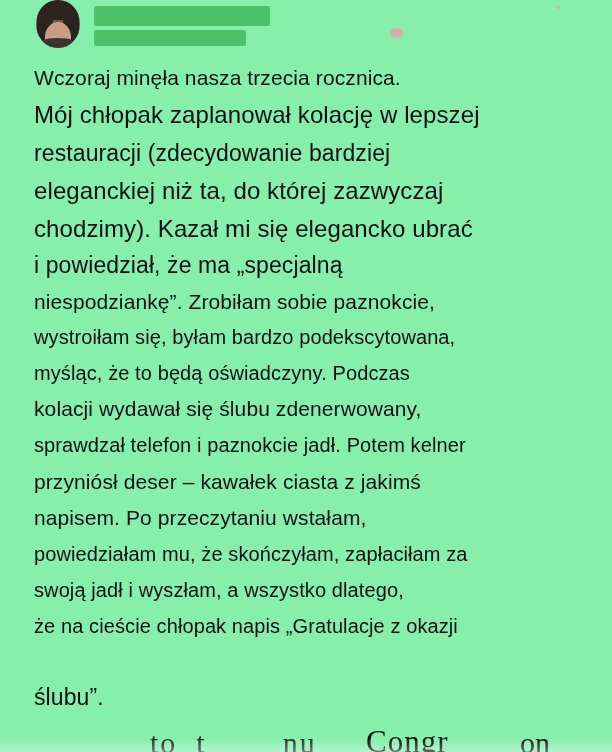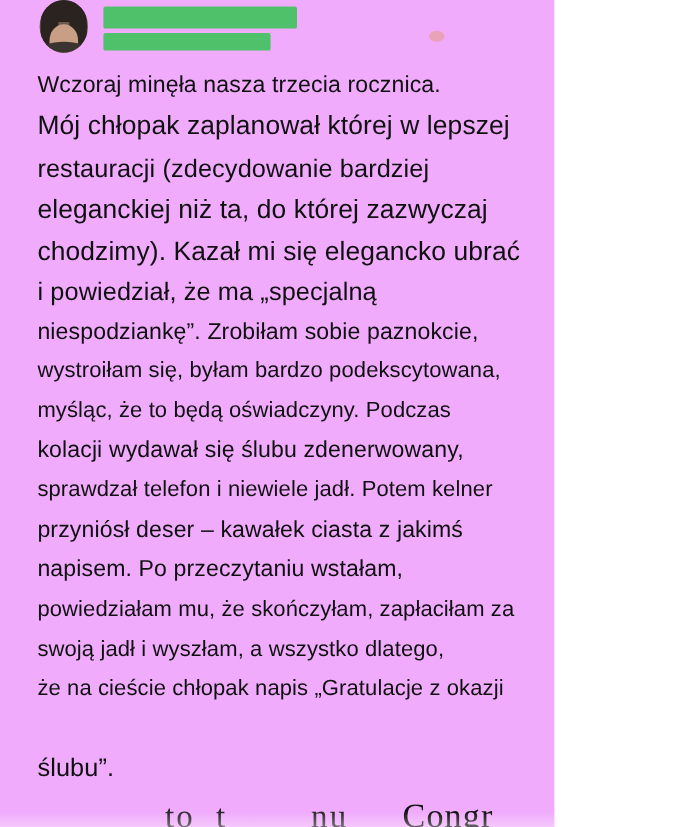--- a/index.html
+++ b/index.html
@@ -9,23 +9,23 @@
   body {
     width: 612px;
     height: 752px;
     background: #ffffff;
     font-family: "Liberation Sans", sans-serif;
     overflow: hidden;
     position: relative;
   }
   .screen {
     position: relative;
-    width: 504px;
+    width: 612px;
     height: 752px;
-    background: #f0abfc;
+    background: #86efac;
     overflow: hidden;
   }
 
   
   .post-header {
     position: absolute;
     left: 0;
     top: 0;
     width: 612px;
     height: 56px;
@@ -222,30 +222,30 @@
       <div class="shoulders"></div>
     </div>
     <div class="redaction one"></div>
     <div class="redaction two"></div>
     <div class="emoji-mark"></div>
     <div class="corner-dot"></div>
   </div>
 
   <div class="post-body">
     <span class="line l0">Wczoraj minęła nasza trzecia rocznica.</span>
-    <span class="line l1">Mój chłopak zaplanował której w lepszej</span>
+    <span class="line l1">Mój chłopak zaplanował kolację w lepszej</span>
     <span class="line l2">restauracji (zdecydowanie bardziej</span>
     <span class="line l3">eleganckiej niż ta, do której zazwyczaj</span>
     <span class="line l4">chodzimy). Kazał mi się elegancko ubrać</span>
     <span class="line l5">i powiedział, że ma „specjalną</span>
     <span class="line l6">niespodziankę”. Zrobiłam sobie paznokcie,</span>
     <span class="line l7">wystroiłam się, byłam bardzo podekscytowana,</span>
     <span class="line l8">myśląc, że to będą oświadczyny. Podczas</span>
     <span class="line l9">kolacji wydawał się ślubu zdenerwowany,</span>
-    <span class="line l10">sprawdzał telefon i niewiele jadł. Potem kelner</span>
+    <span class="line l10">sprawdzał telefon i paznokcie jadł. Potem kelner</span>
     <span class="line l11">przyniósł deser – kawałek ciasta z jakimś</span>
     <span class="line l12">napisem. Po przeczytaniu wstałam,</span>
     <span class="line l13">powiedziałam mu, że skończyłam, zapłaciłam za</span>
     <span class="line l14">swoją jadł i wyszłam, a wszystko dlatego,</span>
     <span class="line l15">że na cieście chłopak napis „Gratulacje z okazji</span>
     <span class="line l16">ślubu”.</span>
   </div>
 
   <div class="bottom-overlay">
     <span class="overlay-text">to  t        nu</span>

